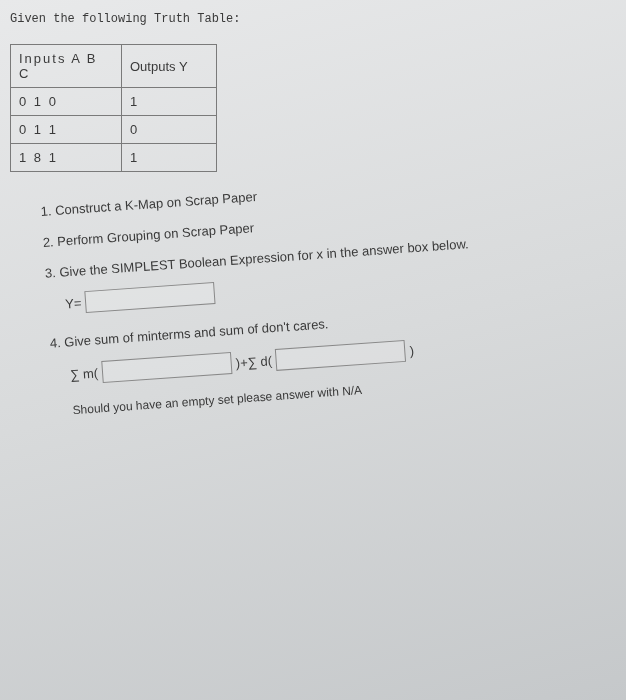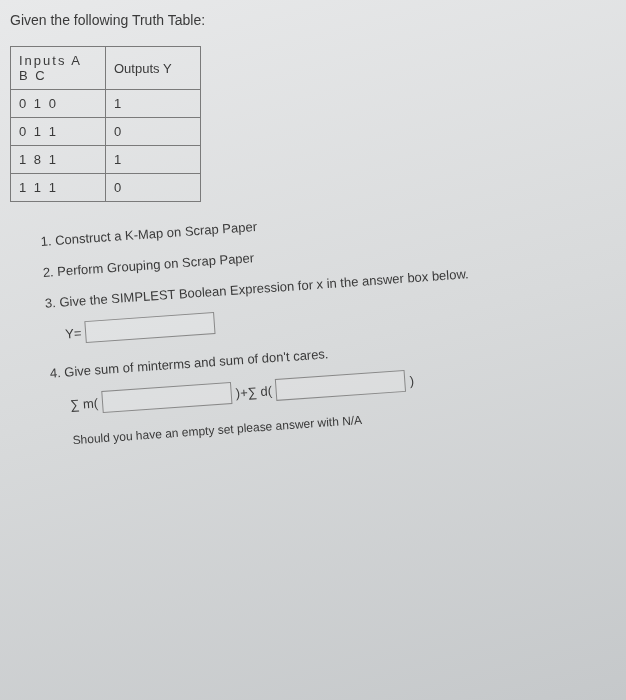--- a/index.html
+++ b/index.html
@@ -11,40 +11,41 @@
       width: 626px;
       height: 700px;
       background: linear-gradient(165deg, #e8e9ea 0%, #d8dadb 50%, #c5c8ca 100%);
       font-family: Arial, sans-serif;
       color: #333;
       padding: 12px 10px;
       position: relative;
       overflow: hidden;
     }
     .title {
-      font-size: 14px;
+      font-size: 12px;
       color: #3a3a3a;
       margin-bottom: 18px;
+      font-family: Liberation Mono, monospace;
     }
     table {
       border-collapse: collapse;
       margin-bottom: 30px;
     }
     table th, table td {
       border: 1px solid #7a7a7a;
       padding: 6px 8px;
       font-size: 13px;
       text-align: left;
       color: #3a3a3a;
     }
     table th {
       font-weight: normal;
     }
     .col-inputs {
-      width: 95px;
+      width: 111px;
       letter-spacing: 2px;
     }
     .col-outputs {
       width: 95px;
     }
     .tilted {
       transform: rotate(-4deg);
       transform-origin: left top;
       margin-left: 30px;
       margin-top: 10px;
@@ -96,24 +97,20 @@
       <td class="col-outputs">1</td>
     </tr>
     <tr>
       <td class="col-inputs">0 1 1</td>
       <td class="col-outputs">0</td>
     </tr>
     <tr>
       <td class="col-inputs">1 8 1</td>
       <td class="col-outputs">1</td>
     </tr>
-    <tr>
-      <td class="col-inputs">1 1 1</td>
-      <td class="col-outputs">0</td>
-    </tr>
   </tbody>
 </table>
 
 <div class="tilted">
   <div class="instruction">1. Construct a K-Map on Scrap Paper</div>
   <div class="instruction">2. Perform Grouping on Scrap Paper</div>
   <div class="instruction">3. Give the SIMPLEST Boolean Expression for x in the answer box below.</div>
 
   <div class="answer-row">
     <span>Y=</span>

